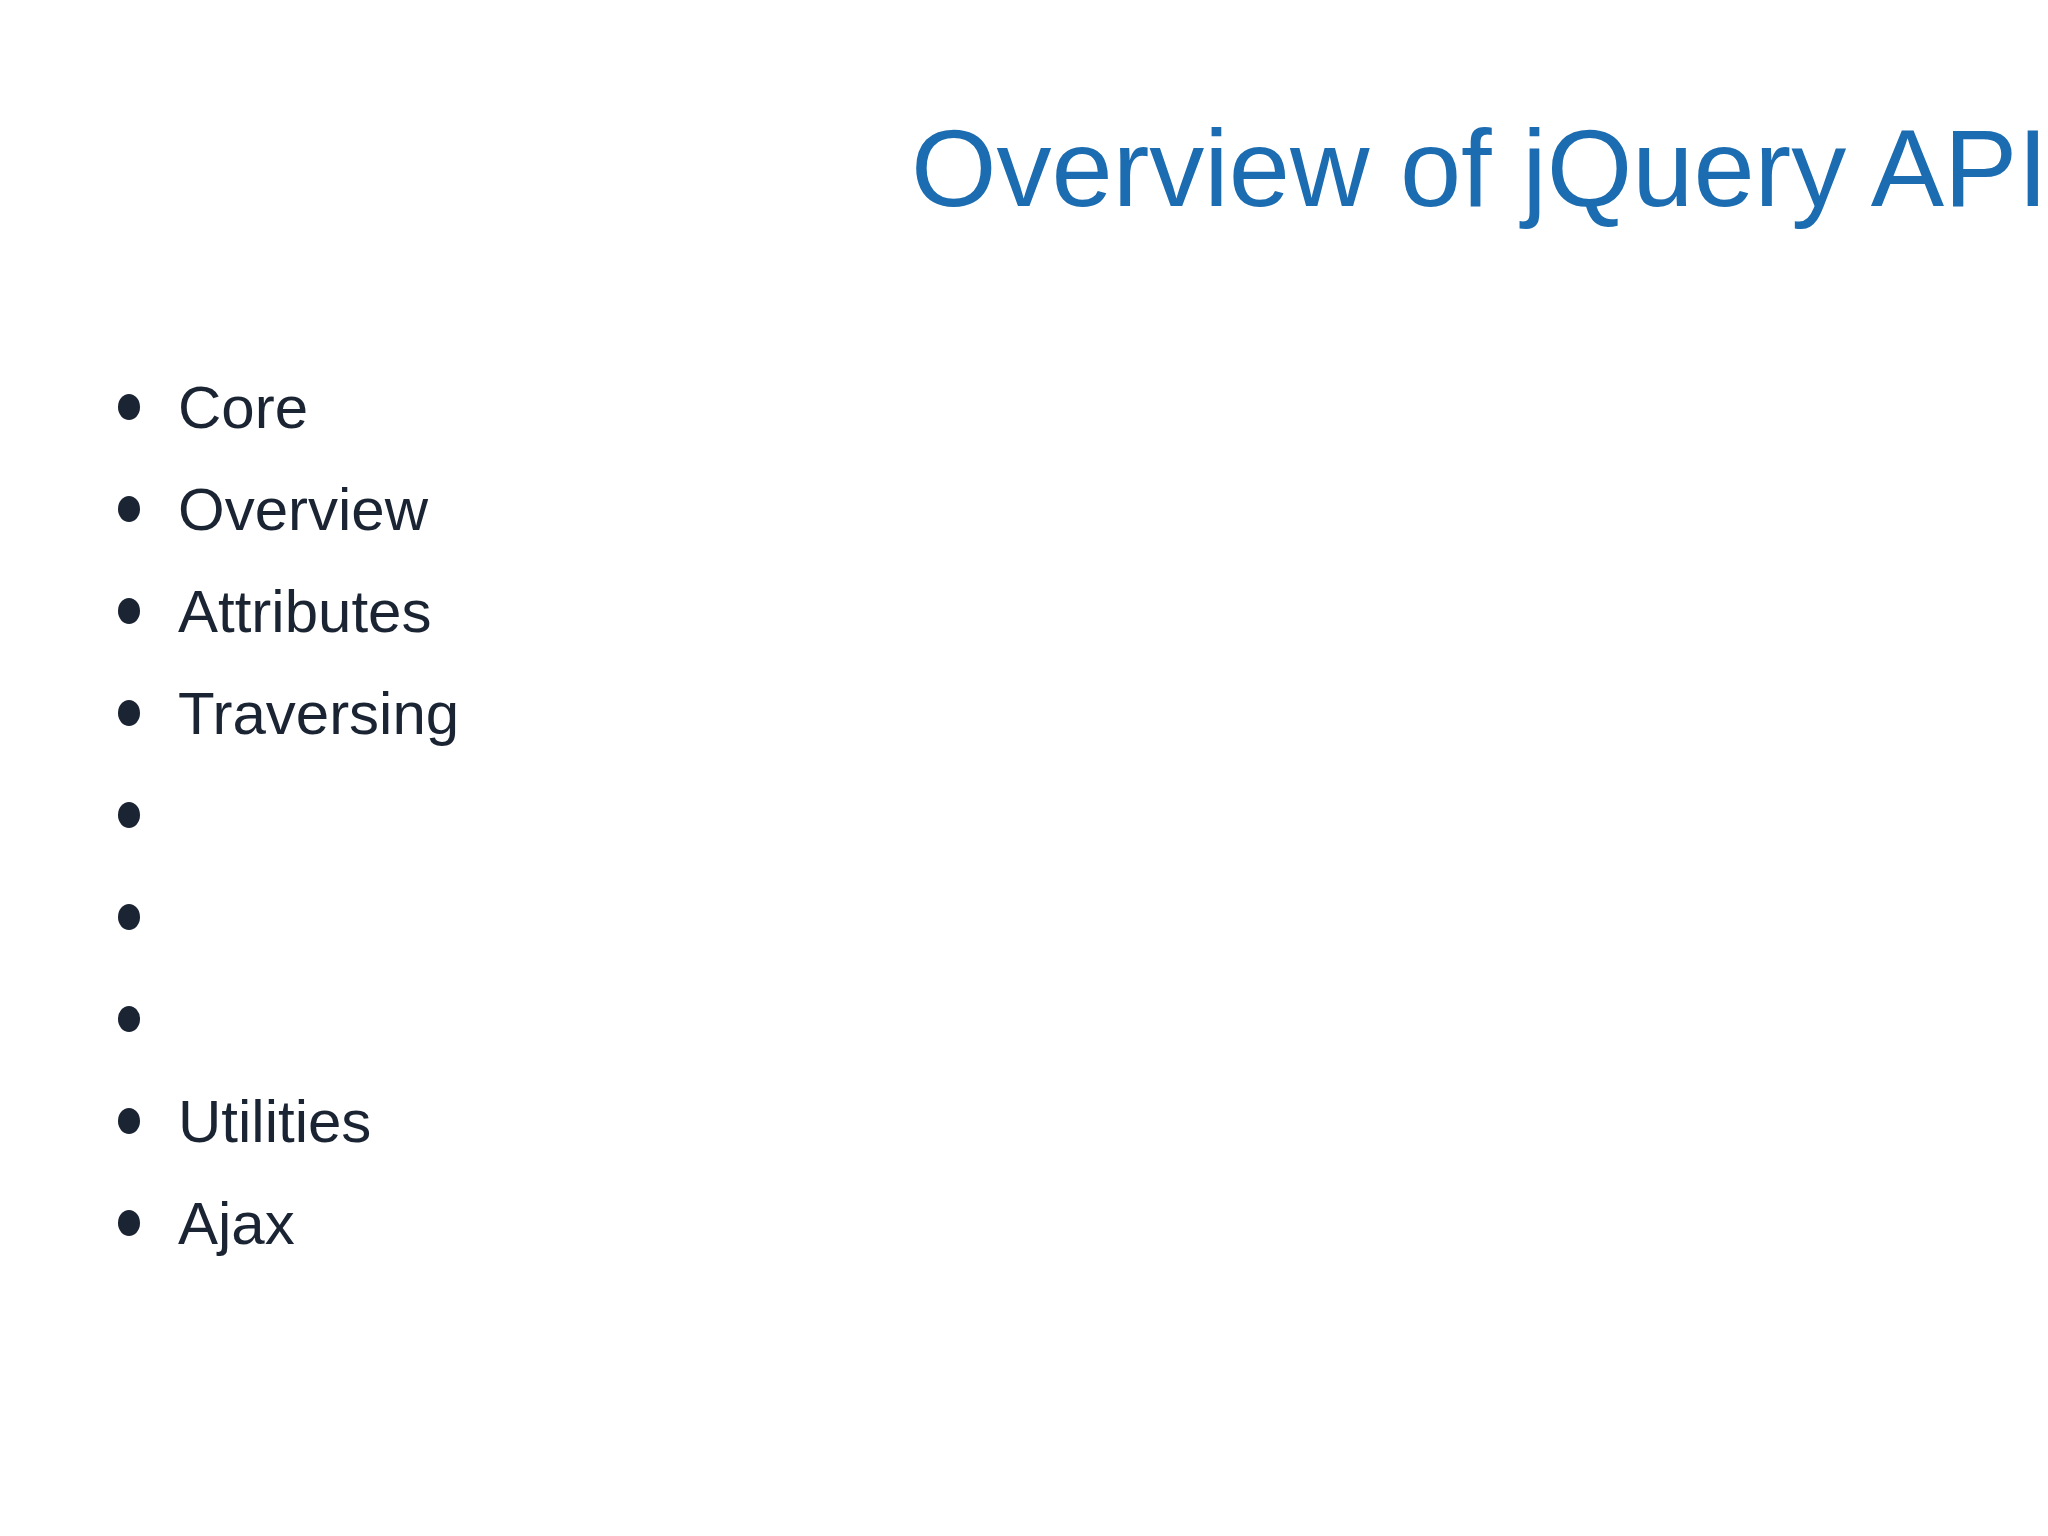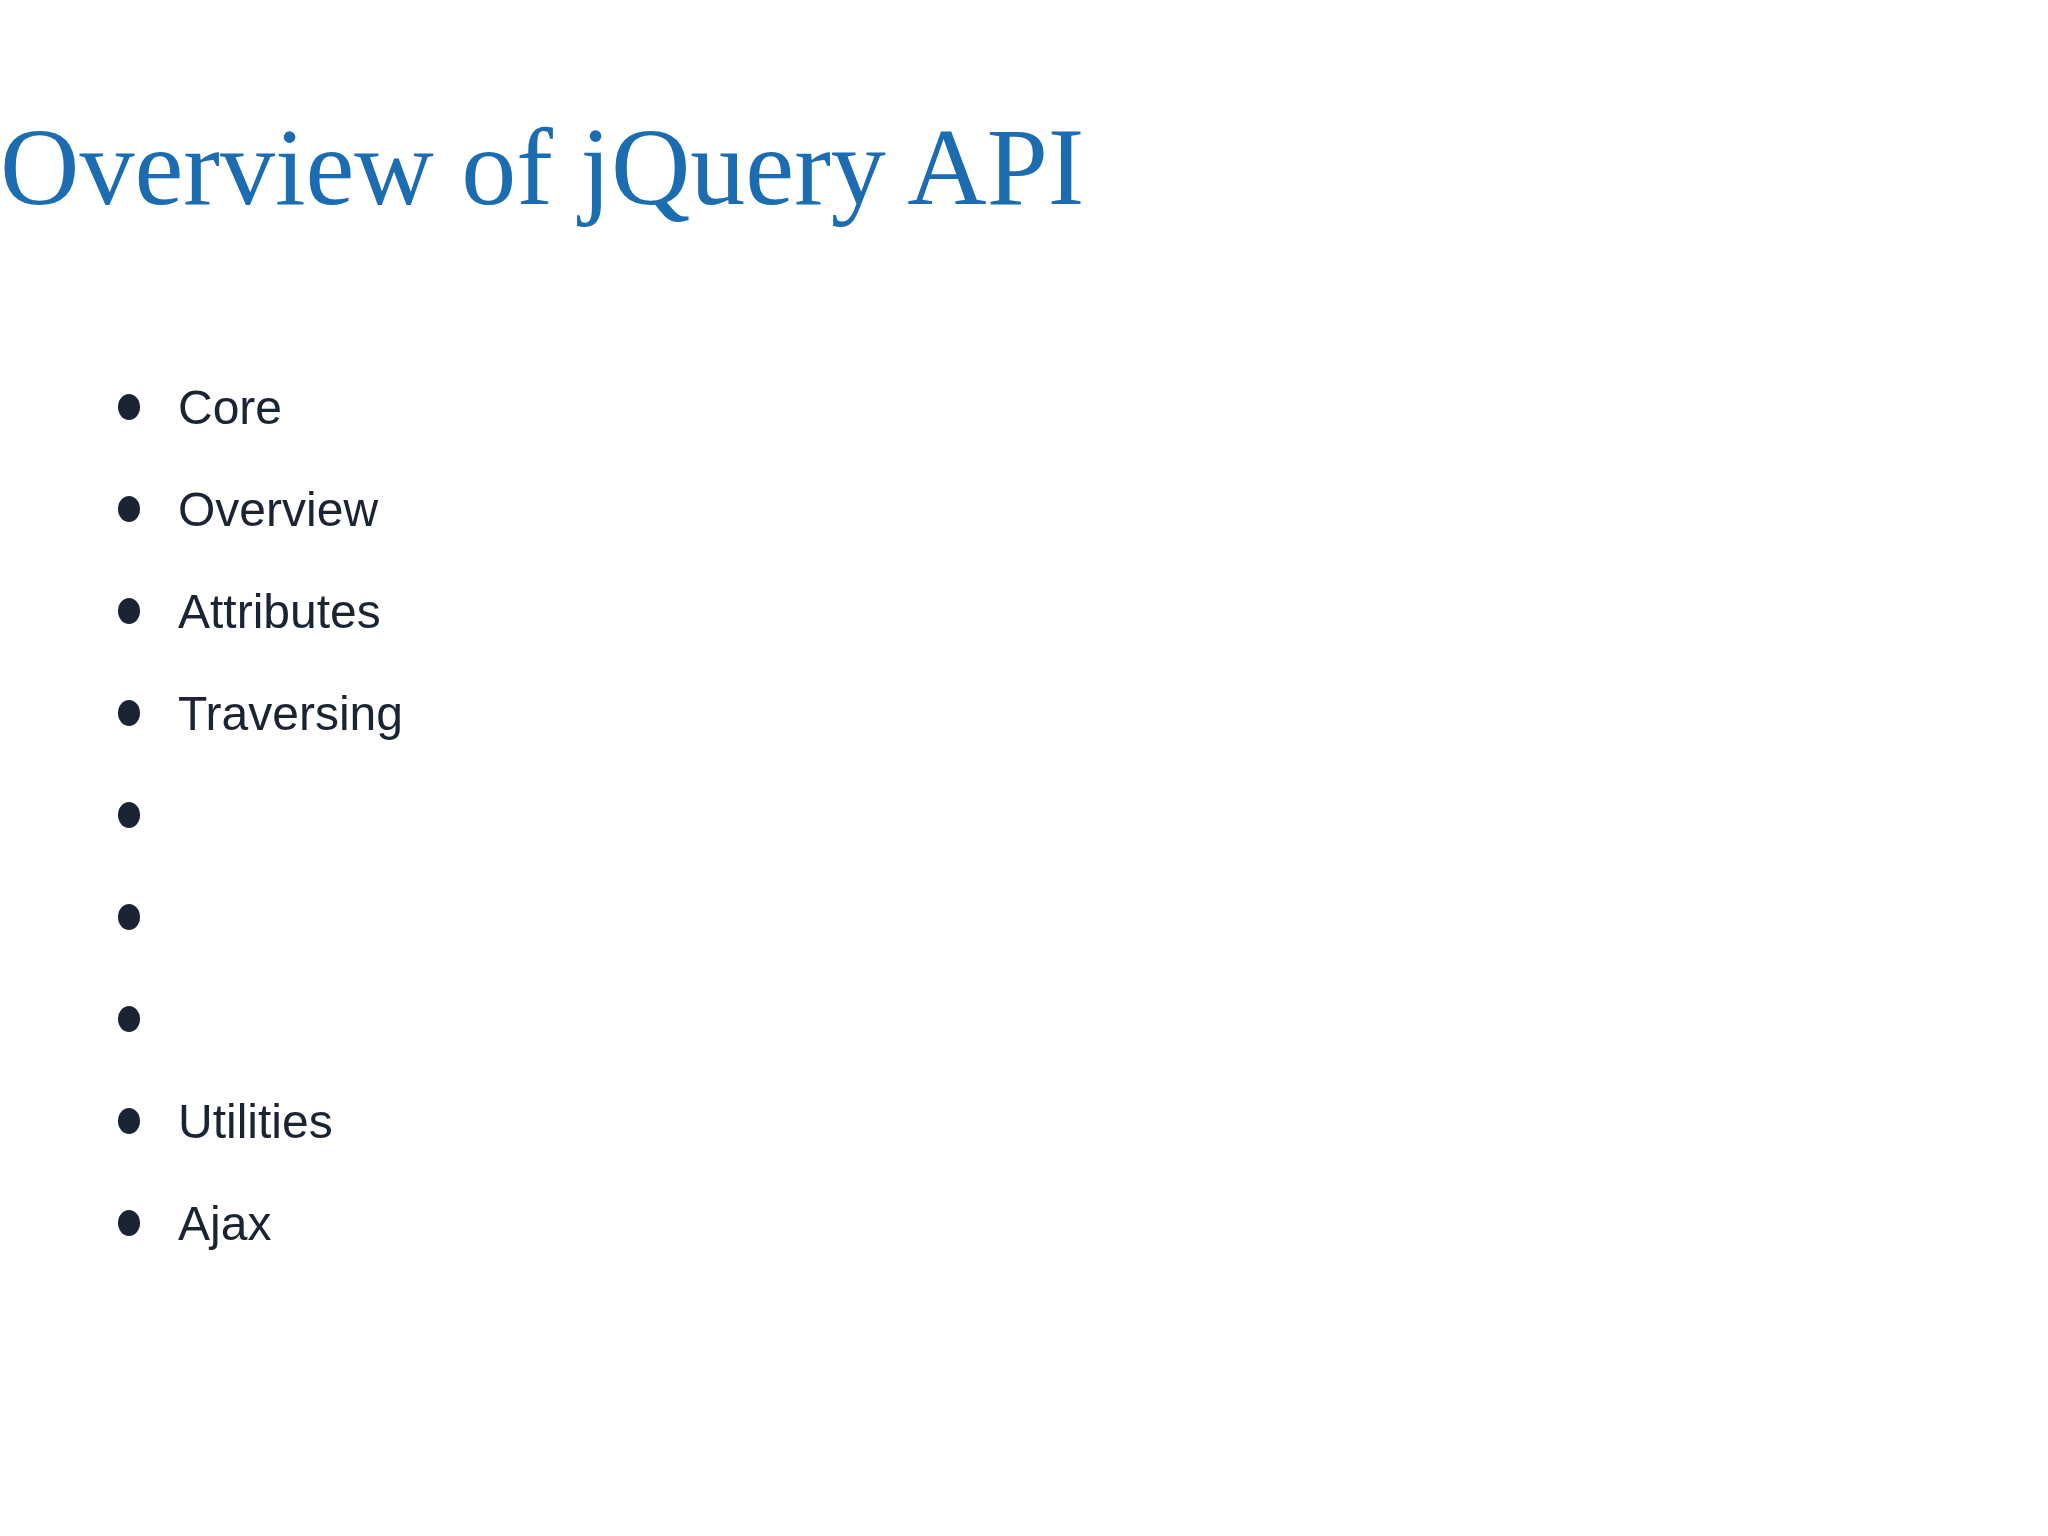--- a/index.html
+++ b/index.html
@@ -13,41 +13,40 @@
     height: 1536px;
     background: var(--bg-color, #ffffff);
     font-family: "Liberation Sans", sans-serif;
     overflow: hidden;
   }
   .slide-title {
     position: absolute;
     top: 104px;
     left: 0;
     width: 100%;
-    text-align: left;
+    text-align: right;
     font-size: 110px;
     font-weight: 400;
     letter-spacing: 0px;
     color: var(--title-color, #1b6cb0);
     margin: 0;
-    font-family: Liberation Serif, serif;
   }
   .bullet-list {
     position: absolute;
     left: 118px;
     top: 356px;
     margin: 0;
     padding: 0;
     list-style: none;
   }
   .bullet-list li {
     display: flex;
     align-items: center;
     height: 102px;
-    font-size: 48px;
+    font-size: 60px;
     color: var(--text-color, #1b2433);
   }
   .bullet-dot {
     display: inline-block;
     width: 22px;
     height: 26px;
     border-radius: 50%;
     background: var(--text-color, #1b2433);
     margin-right: 38px;
     flex: 0 0 auto;

